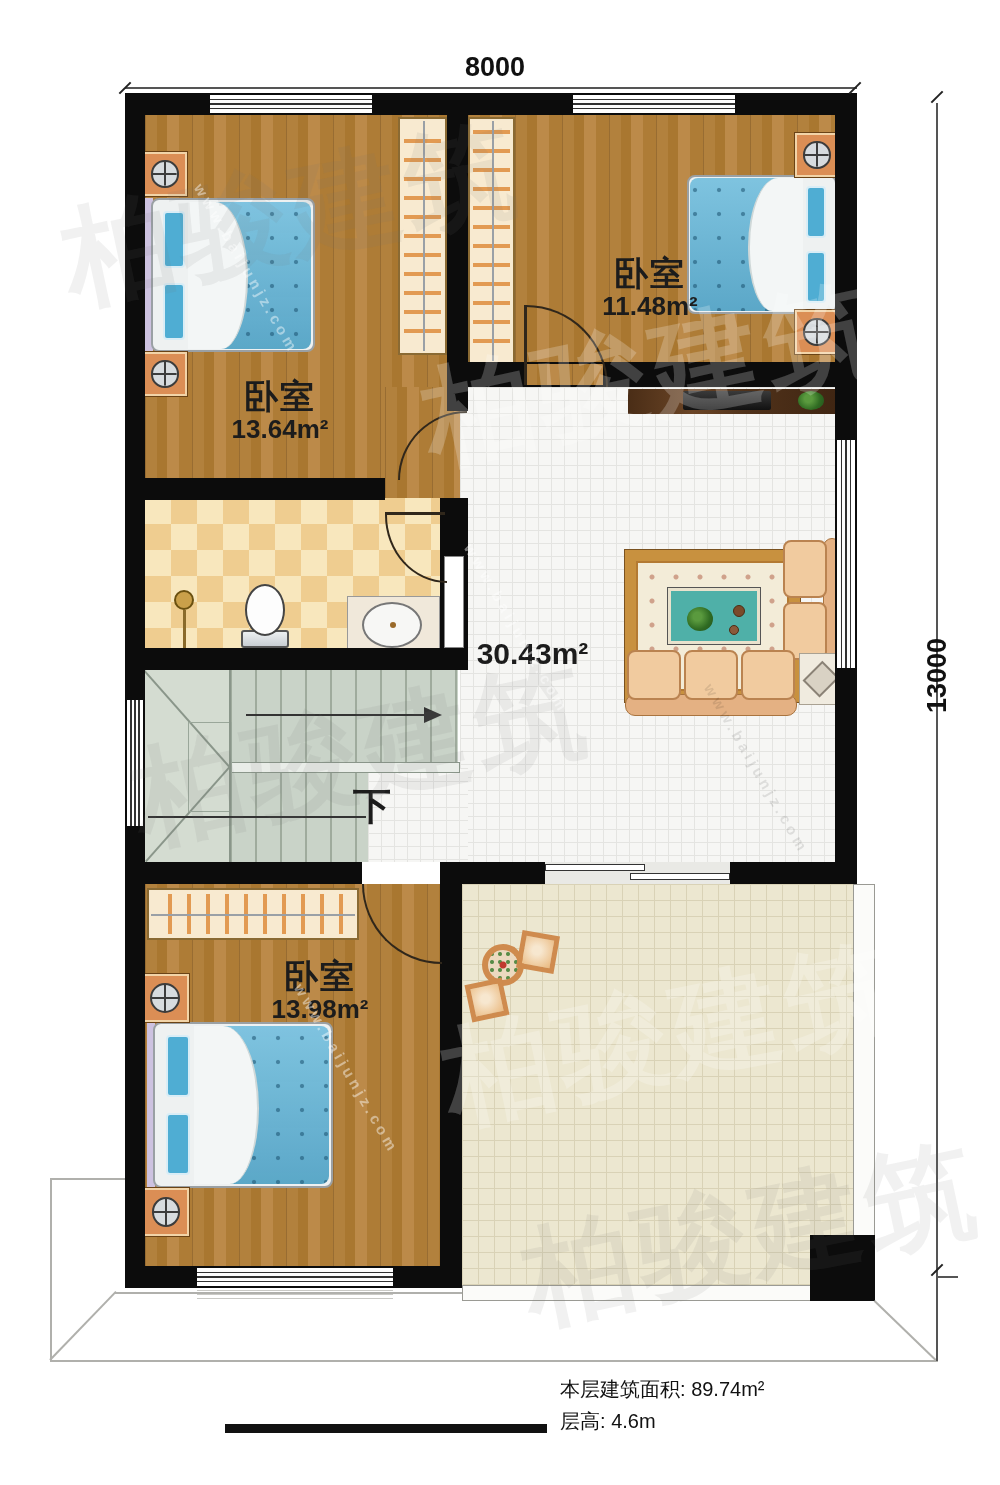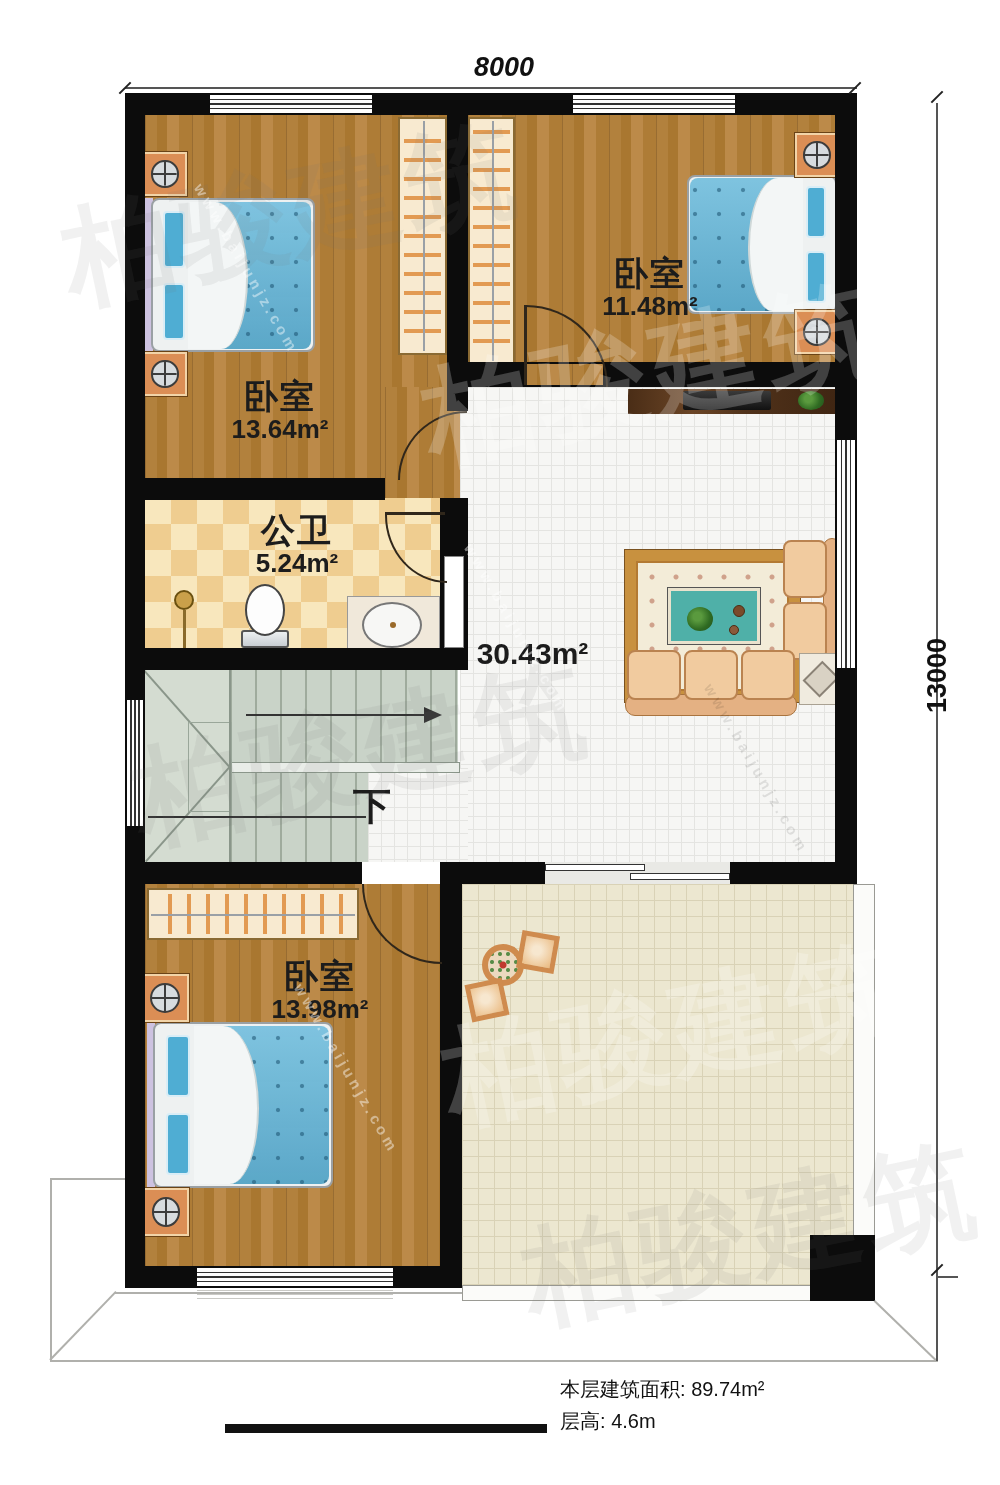--- a/index.html
+++ b/index.html
@@ -245,38 +245,34 @@
   <div class="abs thin" style="left:50px;top:1178px;width:75px;height:2px;"></div>
   <div class="abs thin" style="left:50px;top:1178px;width:2px;height:184px;"></div>
   <div class="abs thin" style="left:50px;top:1360px;width:888px;height:2px;"></div>
   <div class="abs thin" style="left:50px;top:1359px;width:95px;height:2px;transform:rotate(-46deg);transform-origin:left center;"></div>
   <div class="abs thin" style="left:115px;top:1292px;width:347px;height:2px;"></div>
   <div class="abs thin" style="left:875px;top:1300px;width:86px;height:2px;transform:rotate(44deg);transform-origin:left top;"></div>
 
   <div class="abs dimline" style="left:125px;top:87px;width:732px;height:2px;"></div>
   <div class="abs tick" style="left:117px;top:87px;width:16px;height:2px;"></div>
   <div class="abs tick" style="left:847px;top:87px;width:16px;height:2px;"></div>
-  <div class="abs dim" style="left:444px;top:52px;width:120px;font-style:italic;">8000</div>
+  <div class="abs dim" style="left:435px;top:52px;width:120px;">8000</div>
   <div class="abs dimline" style="left:936px;top:103px;width:2px;height:1258px;"></div>
   <div class="abs tick" style="left:929px;top:96px;width:16px;height:2px;"></div>
   <div class="abs tick" style="left:929px;top:1269px;width:16px;height:2px;"></div>
   <div class="abs dimline" style="left:938px;top:1276px;width:20px;height:2px;"></div>
   <div class="abs dim" style="left:882px;top:660px;width:110px;transform:rotate(-90deg);">13000</div>
 
   <div class="abs lbl" style="left:180px;top:378px;width:200px;">
     <div class="nm">卧室</div>
     <div class="ar">13.64m²</div>
   </div>
   <div class="abs lbl" style="left:555px;top:255px;width:190px;">
     <div class="nm">卧室</div>
     <div class="ar">11.48m²</div>
-  </div>
-  <div class="abs lbl" style="left:207px;top:512px;width:180px;">
-    <div class="nm">公卫</div>
-    <div class="ar">5.24m²</div>
   </div>
   <div class="abs lbl" style="left:440px;top:638px;width:185px;font-size:30px;">30.43m²</div>
   <div class="abs lbl" style="left:225px;top:958px;width:190px;">
     <div class="nm">卧室</div>
     <div class="ar">13.98m²</div>
   </div>
 
   <div class="abs tbar" style="left:225px;top:1424px;width:322px;height:9px;"></div>
   <div class="abs info" style="left:560px;top:1376px;">
     <span>本层建筑面积:</span>

